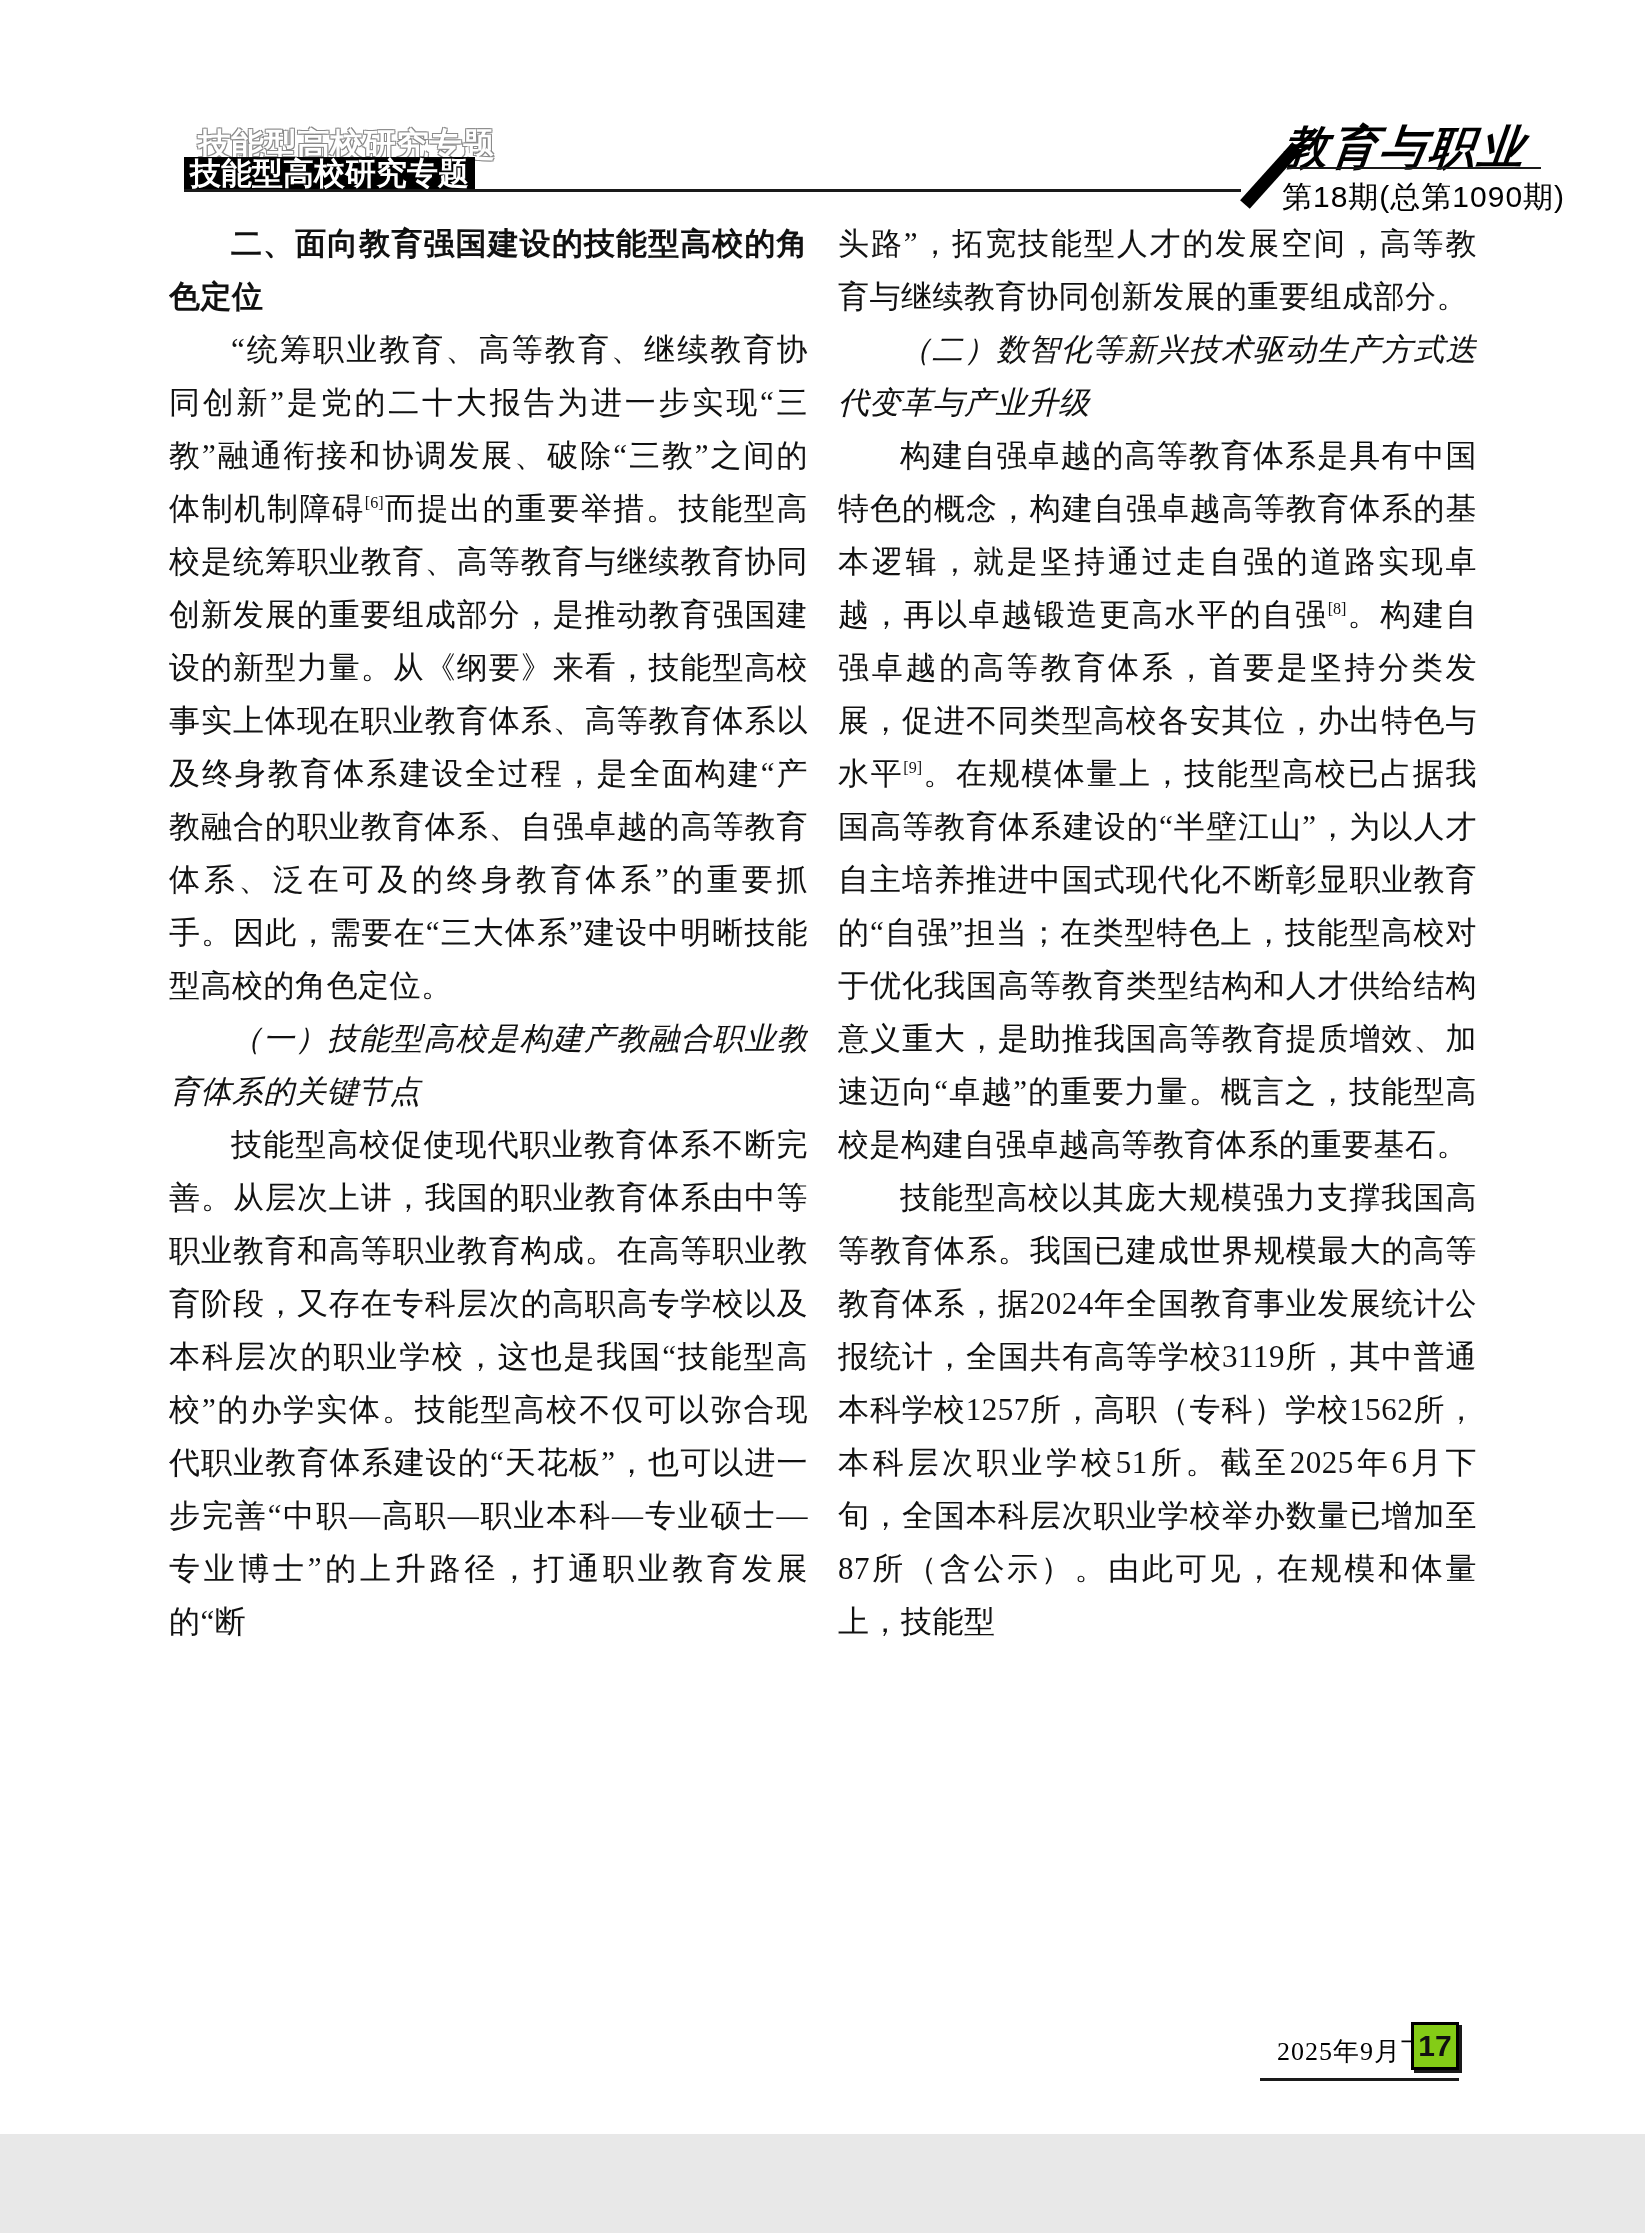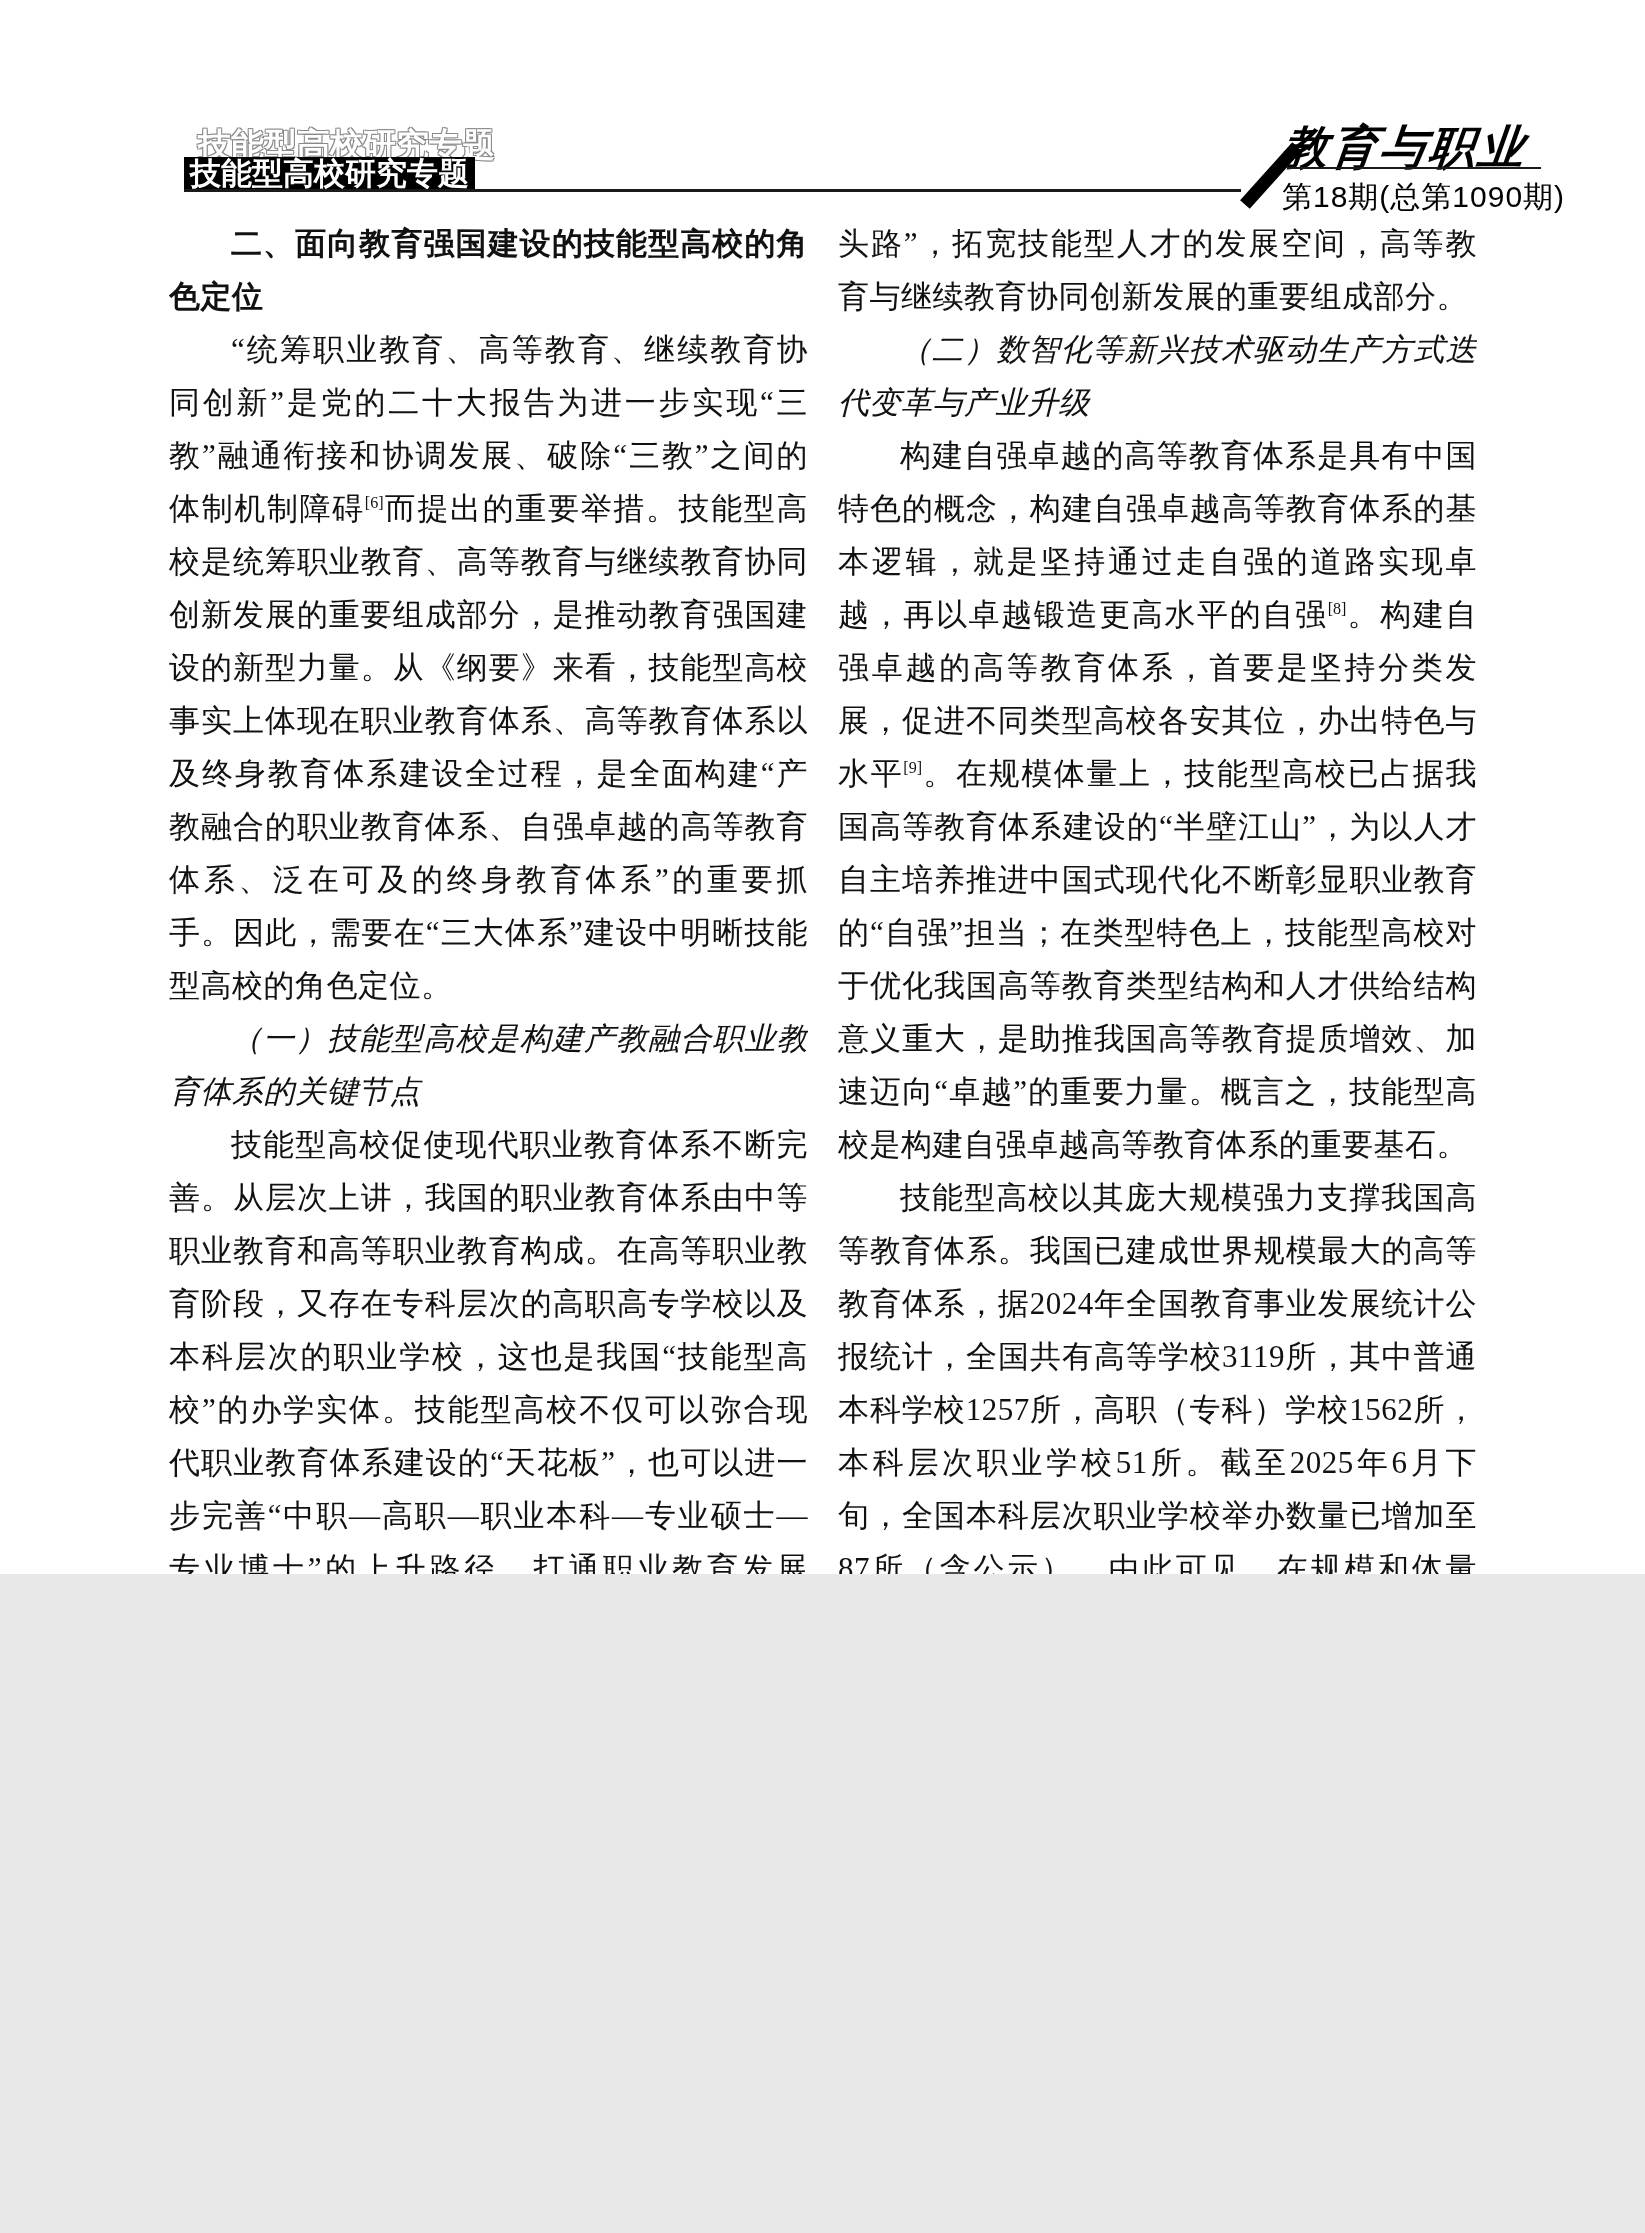--- a/index.html
+++ b/index.html
@@ -1,18 +1,18 @@
 <!DOCTYPE html>
 <html><head>
 <meta charset="utf-8">
 <style>
   html,body{margin:0;padding:0;background:#e8e8e8;}
   #page{
     position:relative;
-    width:1646px;height:1574px;
+    width:1646px;height:2134px;
     background:#ffffff;
     font-family:"Liberation Serif","DejaVu Serif",serif;
     color:#111;
     overflow:hidden;
   }
 
   
   .banner-wrap{position:absolute;left:184px;top:111px;width:299px;height:80px;}
   .banner-outline{
     position:absolute;left:14px;top:12px;

